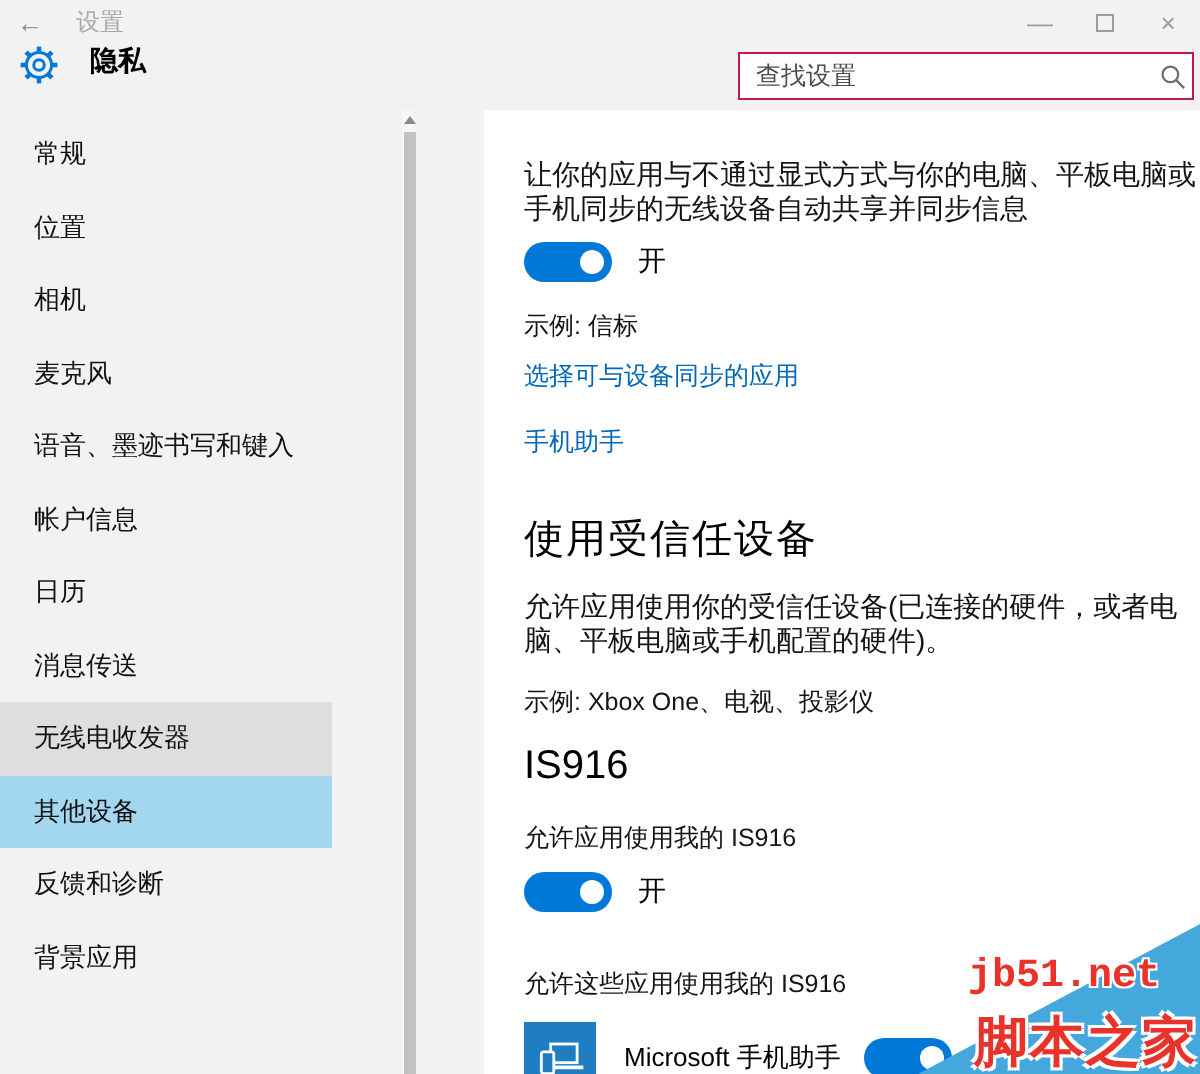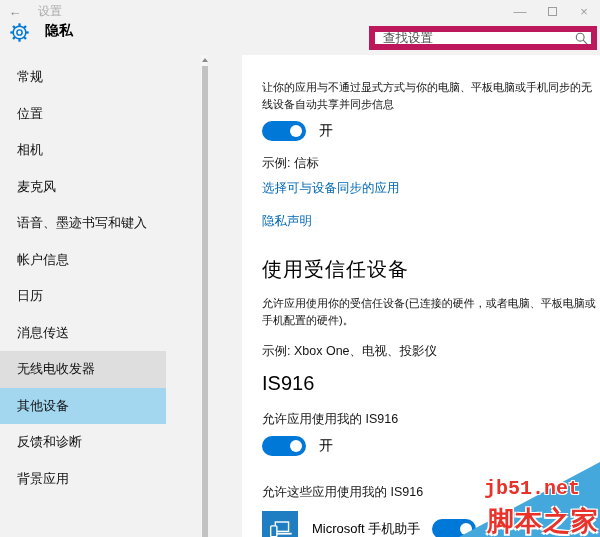--- a/index.html
+++ b/index.html
@@ -12,39 +12,39 @@
   .titlebar { height:22px; display:flex; align-items:center; }
   .back-btn { width:30px; text-align:center; color:#848484; font-size:13px; cursor:pointer; }
   .tb-title { margin-left:8px; font-size:12px; color:#a9a9a9; }
   .tb-controls { margin-left:auto; display:flex; height:100%; }
   .tb-btn { width:32px; height:100%; display:flex; align-items:center; justify-content:center; color:#9d9d9d; font-size:13px; cursor:pointer; }
   .tb-btn .box { width:9px; height:9px; border:1px solid #9d9d9d; display:block; }
   
   .header { height:33px; display:flex; align-items:flex-start; position:relative; }
   .gear { margin-left:9px; display:flex; }
   .page-title { margin-left:15px; font-size:14px; font-weight:bold; color:#000; }
-  .searchbox { position:absolute; left:369px; top:4px; width:228px; height:24px; background:#fff; border:6px solid #be185d; display:flex; align-items:center; }
+  .searchbox { position:absolute; left:369px; top:4px; width:228px; height:24px; background:#fff; border:1px solid #be185d; display:flex; align-items:center; }
   .searchbox input { flex:1; border:none; outline:none; background:transparent; padding:0 4px 0 8px; font-size:12.5px; color:#333; font-family:inherit; }
   .searchbox input::placeholder { color:#4d4d4d; opacity:1; }
   .search-icon { width:20px; display:flex; justify-content:center; }
   
   .bodyrow { display:flex; height:482px;gap:35px; }
   .sidebar { width:229px; padding-top:4px; background:#f2f2f2; }
   .side-item { height:36.5px; line-height:36.5px; padding-left:17px; font-size:13px; color:#111; cursor:pointer; white-space:nowrap; }
   .side-item.hover { background:#dedede; }
   .side-item.selected { background:#a3d7f0; }
   
   .scrollcol { width:9px; background:#f6f6f6; position:relative; }
   .sb-arrow { position:absolute; top:3px; left:1px; width:0; height:0;
     border-left:3.5px solid transparent; border-right:3.5px solid transparent; border-bottom:4px solid #8a8a8a; }
   .sb-thumb { position:absolute; top:11px; bottom:0; left:1.5px; width:6px; background:#c2c2c2; }
   
   .content { flex:1; background:#fff; padding:12px 0 0 20px; position:relative; }
   .h-section { font-size:20px; font-weight:400; color:#000; letter-spacing:1px; }
-  .desc { margin-top:12px; width:338px; font-size:11px; line-height:17px; color:#141414; }
+  .desc { margin-top:12px; width:338px; font-size:14px; line-height:17px; color:#141414; }
   .toggle-row { margin-top:8px; display:flex; align-items:center; }
   .toggle { width:44px; height:20px; border-radius:10px; background:#0078d7; position:relative; cursor:pointer; flex:0 0 auto; }
   .toggle .knob { position:absolute; top:4px; right:4px; width:12px; height:12px; border-radius:50%; background:#fff; }
   .toggle-label { margin-left:13px; font-size:14px; color:#000; }
   .example { margin-top:14px; font-size:12.5px; color:#141414; }
   .link { display:block; width:max-content; margin-top:8px; font-size:12.5px; color:#0067b8; cursor:pointer; text-decoration:none; }
   .link.second { margin-top:16px; }
   .h2 { margin-top:26px; }
   .h3 { margin-top:12px; letter-spacing:0; }
   .plain-label { margin-top:16px; font-size:12.5px; color:#141414; }
@@ -131,21 +131,21 @@
 
     <p class="desc">让你的应用与不通过显式方式与你的电脑、平板电脑或手机同步的无线设备自动共享并同步信息</p>
     <div class="toggle-row">
       <span class="toggle">
           <span class="knob"></span>
         </span>
       <span class="toggle-label">开</span>
     </div>
     <div class="example">示例: 信标</div>
     <a class="link">选择可与设备同步的应用</a>
-    <a class="link second">隐私声明</a>
+    <a class="link second">手机助手</a>
 
     <div class="h-section h2">使用受信任设备</div>
     <p class="desc">允许应用使用你的受信任设备(已连接的硬件，或者电脑、平板电脑或手机配置的硬件)。</p>
     <div class="example">示例: Xbox One、电视、投影仪</div>
 
     <div class="h-section h3">IS916</div>
     <div class="plain-label">允许应用使用我的 IS916</div>
     <div class="toggle-row">
       <span class="toggle">
           <span class="knob"></span>

